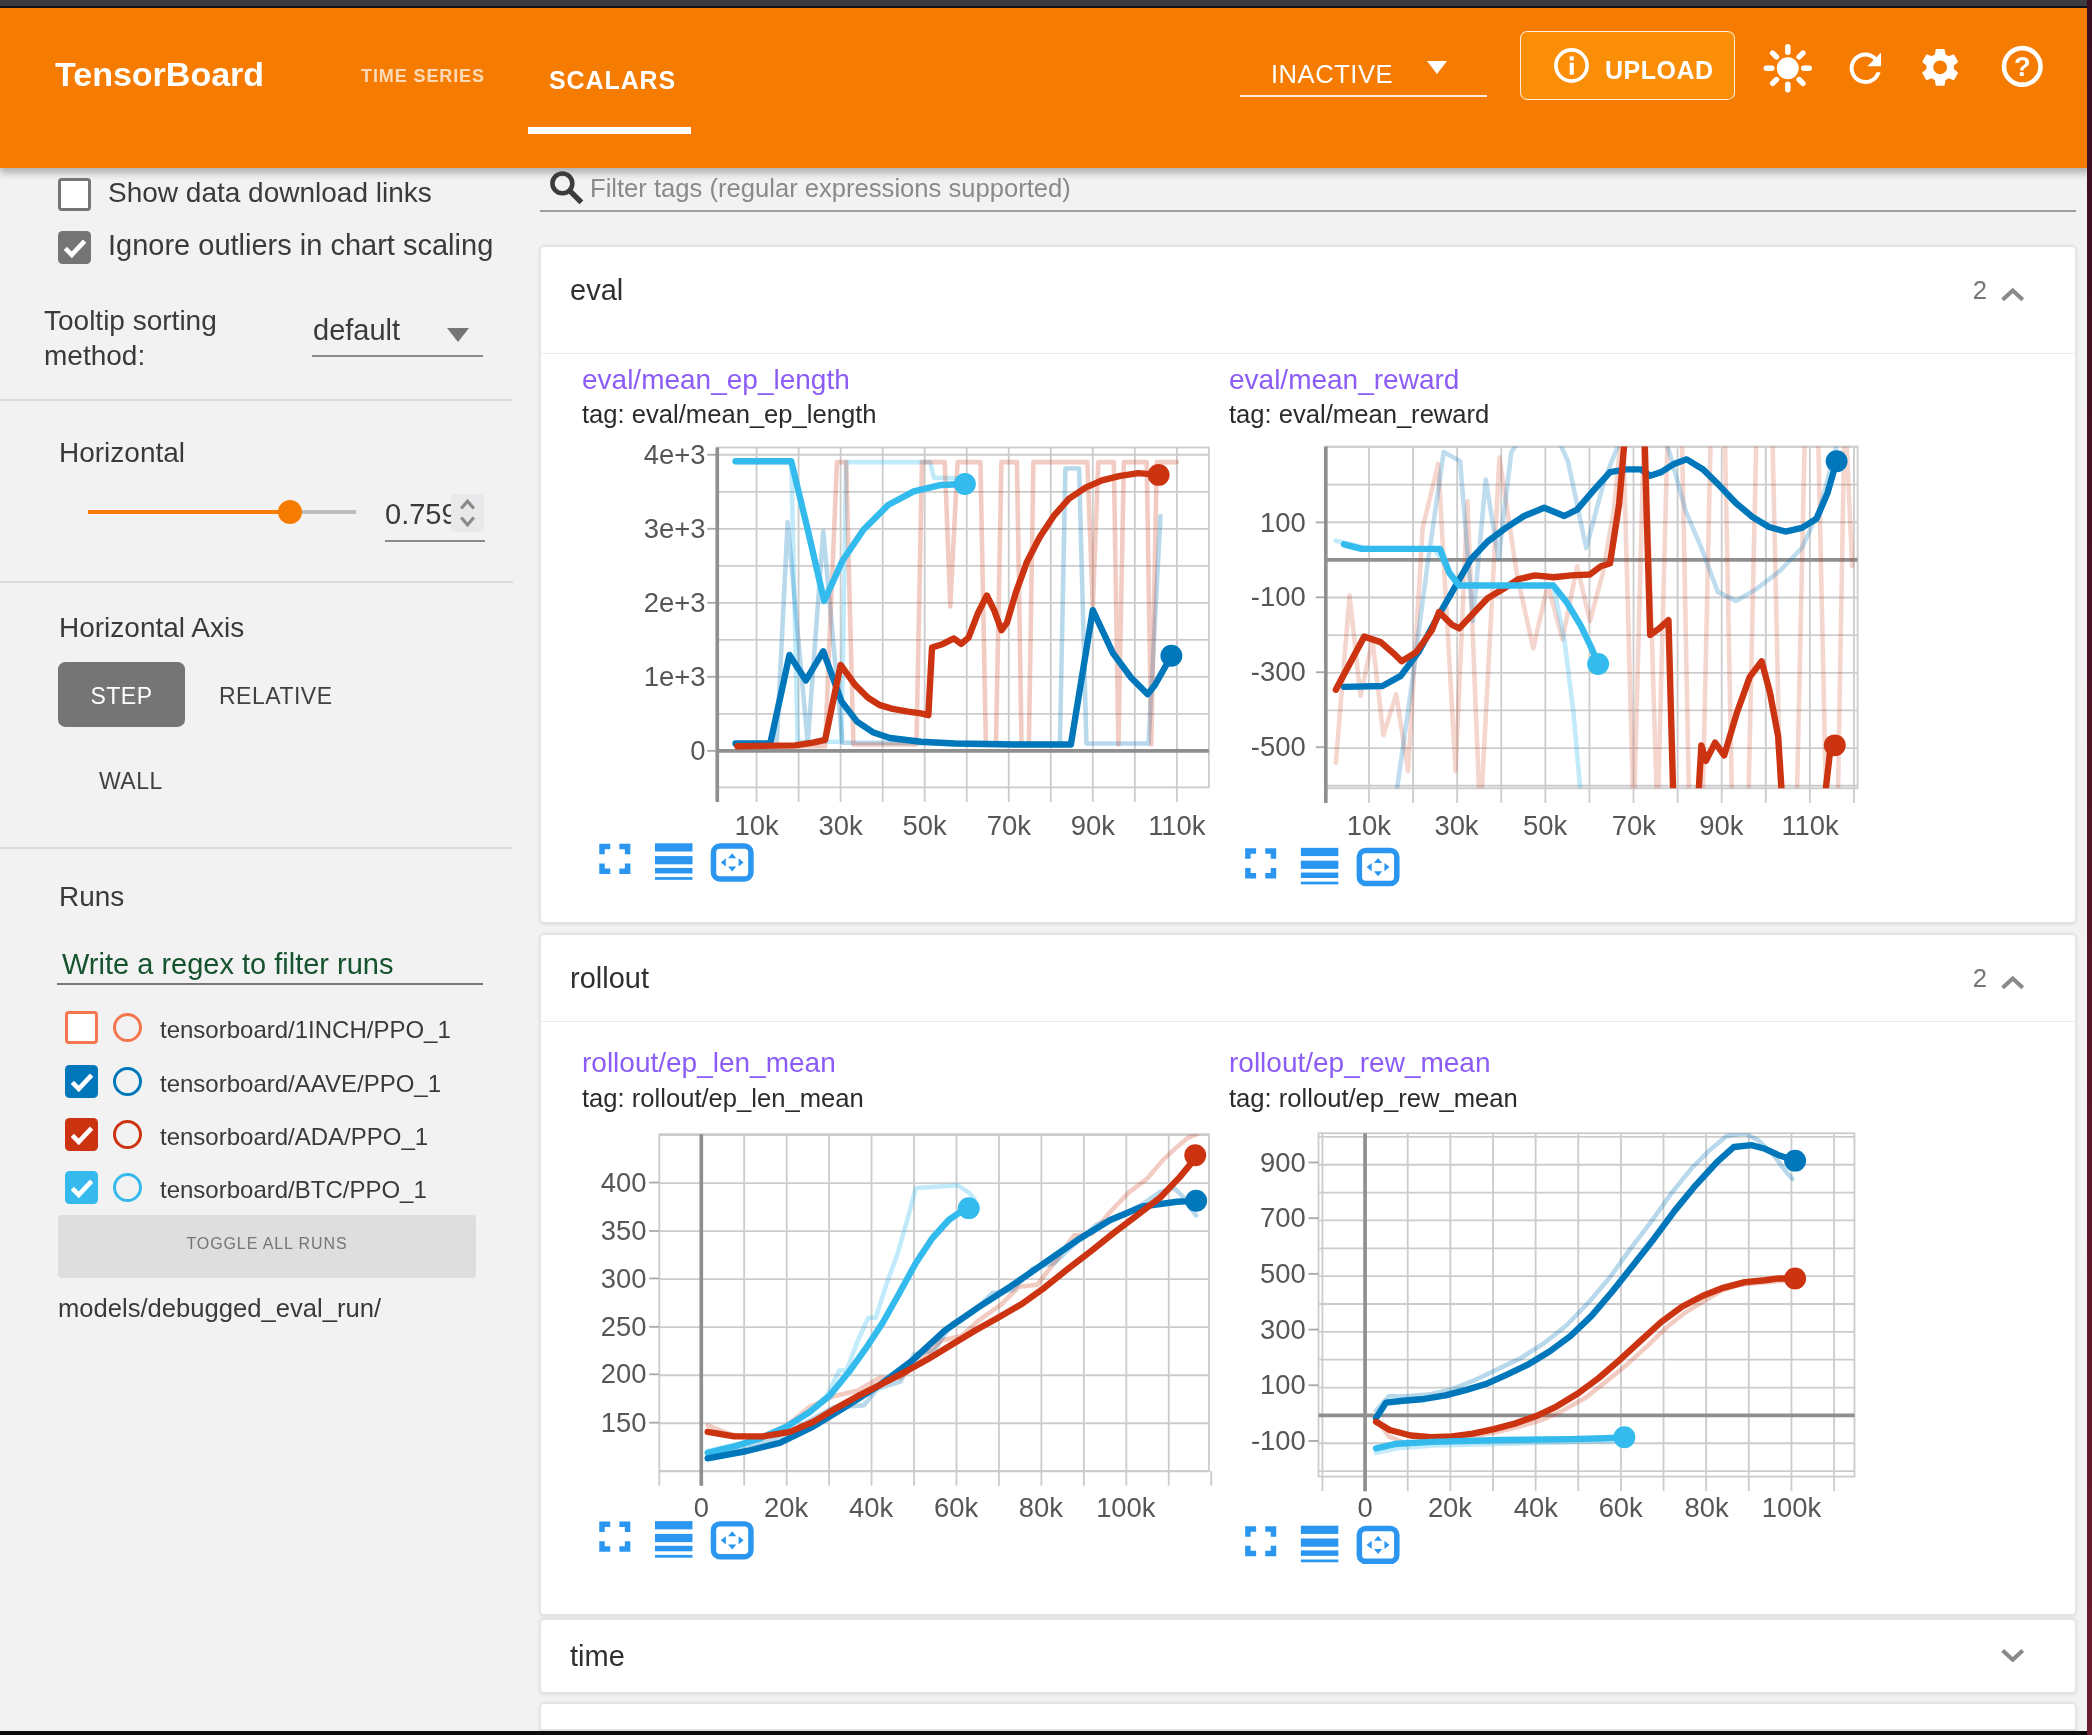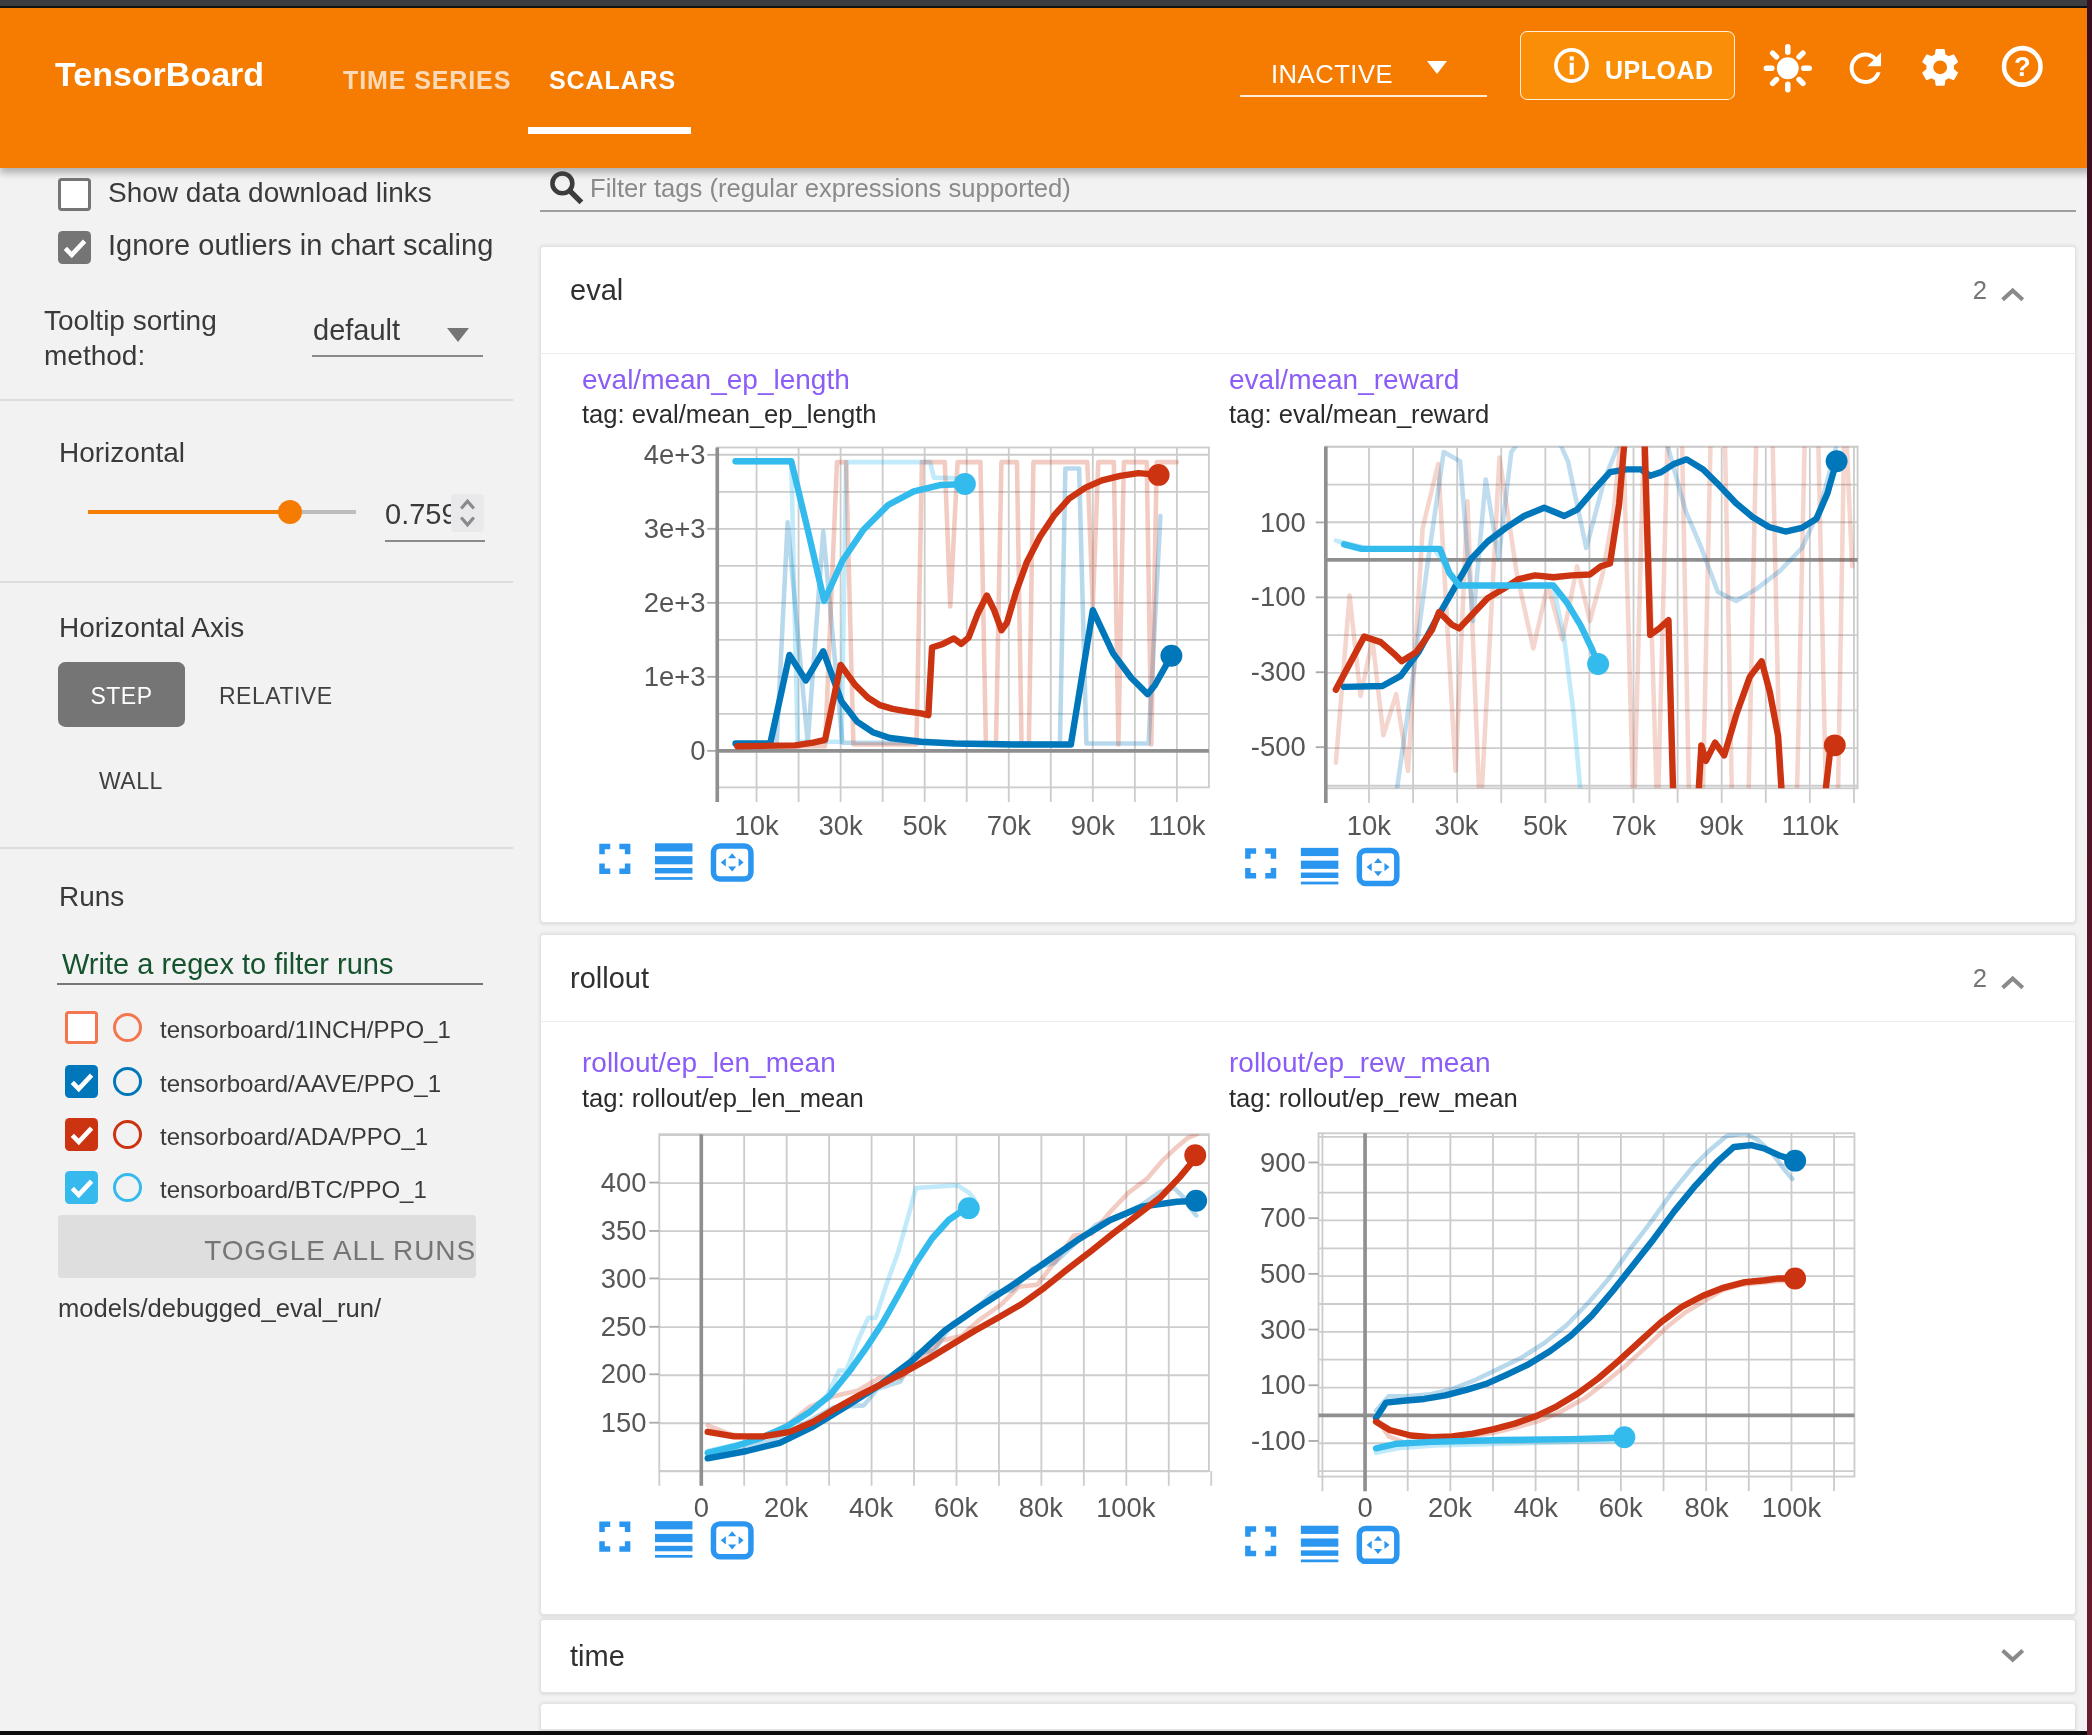--- a/index.html
+++ b/index.html
@@ -14,21 +14,21 @@
 .ctag{position:absolute;font-size:25.6px;color:#2b2b2b}
 .divider{position:absolute;left:0;width:513px;height:1.8px;background:#dcdcdc}
 .sbtext{position:absolute;font-size:28px;color:#3a3a3a}
 .gtext{position:absolute;font-size:27.4px;color:#404040}
 
 </style></head><body>
 <div class="abs" style="left:0;top:0;width:2092px;height:6.4px;background:#3b3d40"></div>
 <div class="abs" style="left:0;top:6.4px;width:2092px;height:1.8px;background:#121212"></div>
 <div class="abs" style="left:0;top:8.2px;width:2092px;height:160px;background:#f57c00;box-shadow:0 4.6px 7.3px rgba(0,0,0,.28)">
 <div class="abs" style="left:55px;top:47px;font-size:34px;font-weight:bold;color:#fff">TensorBoard</div>
-<div class="abs" style="left:343px;top:58px;font-size:25px;font-weight:bold;letter-spacing:0.9px;color:rgba(255,255,255,.72)">TIME SERIES</div>
+<div class="abs" style="left:361px;top:58px;font-size:18px;font-weight:bold;letter-spacing:0.9px;color:rgba(255,255,255,.72)">TIME SERIES</div>
 <div class="abs" style="left:549px;top:58px;font-size:25px;font-weight:bold;letter-spacing:0.9px;color:#fff">SCALARS</div>
 <div class="abs" style="left:528px;top:119px;width:163px;height:6.4px;background:#fff"></div>
 <div class="abs" style="left:1271px;top:52px;font-size:25.6px;letter-spacing:0.5px;color:#fff">INACTIVE</div>
 <div class="abs" style="left:1427px;top:53px;width:0;height:0;border-left:10px solid transparent;border-right:10px solid transparent;border-top:13.7px solid #fff"></div>
 <div class="abs" style="left:1240px;top:87px;width:247px;height:2.3px;background:rgba(255,255,255,.85)"></div>
 <div class="abs" style="left:1520px;top:23px;width:215px;height:69px;border:1.8px solid rgba(255,255,255,.85);border-radius:7.3px;background:#fa8e07"></div>
 <svg class="abs" style="left:1544px;top:30px" width="55" height="55" viewBox="0 0 60 60">
       <circle cx="30" cy="30" r="17" fill="none" stroke="#fff" stroke-width="4"></circle>
       <rect x="28" y="27" width="4.5" height="13" fill="#fff"></rect>
       <rect x="28" y="20" width="4.5" height="4.5" fill="#fff"></rect>
@@ -107,21 +107,21 @@
     </svg>
 <div class="abs" style="left:113px;top:1120px;width:29px;height:29px;border:3.7px solid #cc3311;border-radius:50%"></div>
 <div class="abs sbtext" style="left:160px;top:1123px;font-size:24px">tensorboard/ADA/PPO_1</div>
 <div class="abs" style="left:65px;top:1171px;width:33px;height:33px;border-radius:4.6px;background:#36b9ec"></div>
 <svg class="abs" style="left:65px;top:1171px" width="33" height="33" viewBox="0 0 36 36">
       <path d="M8 19 l7 7 l14 -15" stroke="#fff" stroke-width="5" fill="none"></path>
     </svg>
 <div class="abs" style="left:113px;top:1173px;width:29px;height:29px;border:3.7px solid #36b9ec;border-radius:50%"></div>
 <div class="abs sbtext" style="left:160px;top:1176px;font-size:24px">tensorboard/BTC/PPO_1</div>
 <div class="abs" style="left:58px;top:1215px;width:418px;height:63px;background:#dedede;border-radius:3.7px"></div>
-<div class="abs" style="left:58px;top:1235px;width:418px;text-align:right;font-size:28px;color:#757575;letter-spacing:0.9px">TOGGLE ALL RUNS</div>
+<div class="abs" style="left:58px;top:1235px;width:418px;text-align:center;font-size:16px;color:#757575;letter-spacing:0.9px">TOGGLE ALL RUNS</div>
 <div class="abs" style="left:58px;top:1294px;font-size:25.6px;color:#3a3a3a">models/debugged_eval_run/</div>
 </div>
 <svg class="abs" style="left:547px;top:168px" width="38" height="38" viewBox="0 0 42 42">
     <circle cx="17" cy="17" r="11" fill="none" stroke="#3c3c3c" stroke-width="5"></circle>
     <line x1="25" y1="25" x2="38" y2="38" stroke="#3c3c3c" stroke-width="6"></line>
   </svg>
 <div class="abs" style="left:590px;top:174px;font-size:25.6px;color:#8a8a8a">Filter tags (regular expressions supported)</div>
 <div class="abs" style="left:540px;top:210px;width:1536px;height:1.8px;background:#9e9e9e"></div>
 <div class="card" style="top:246px;height:677px">
 <div class="cardhead" style="height:107px">

